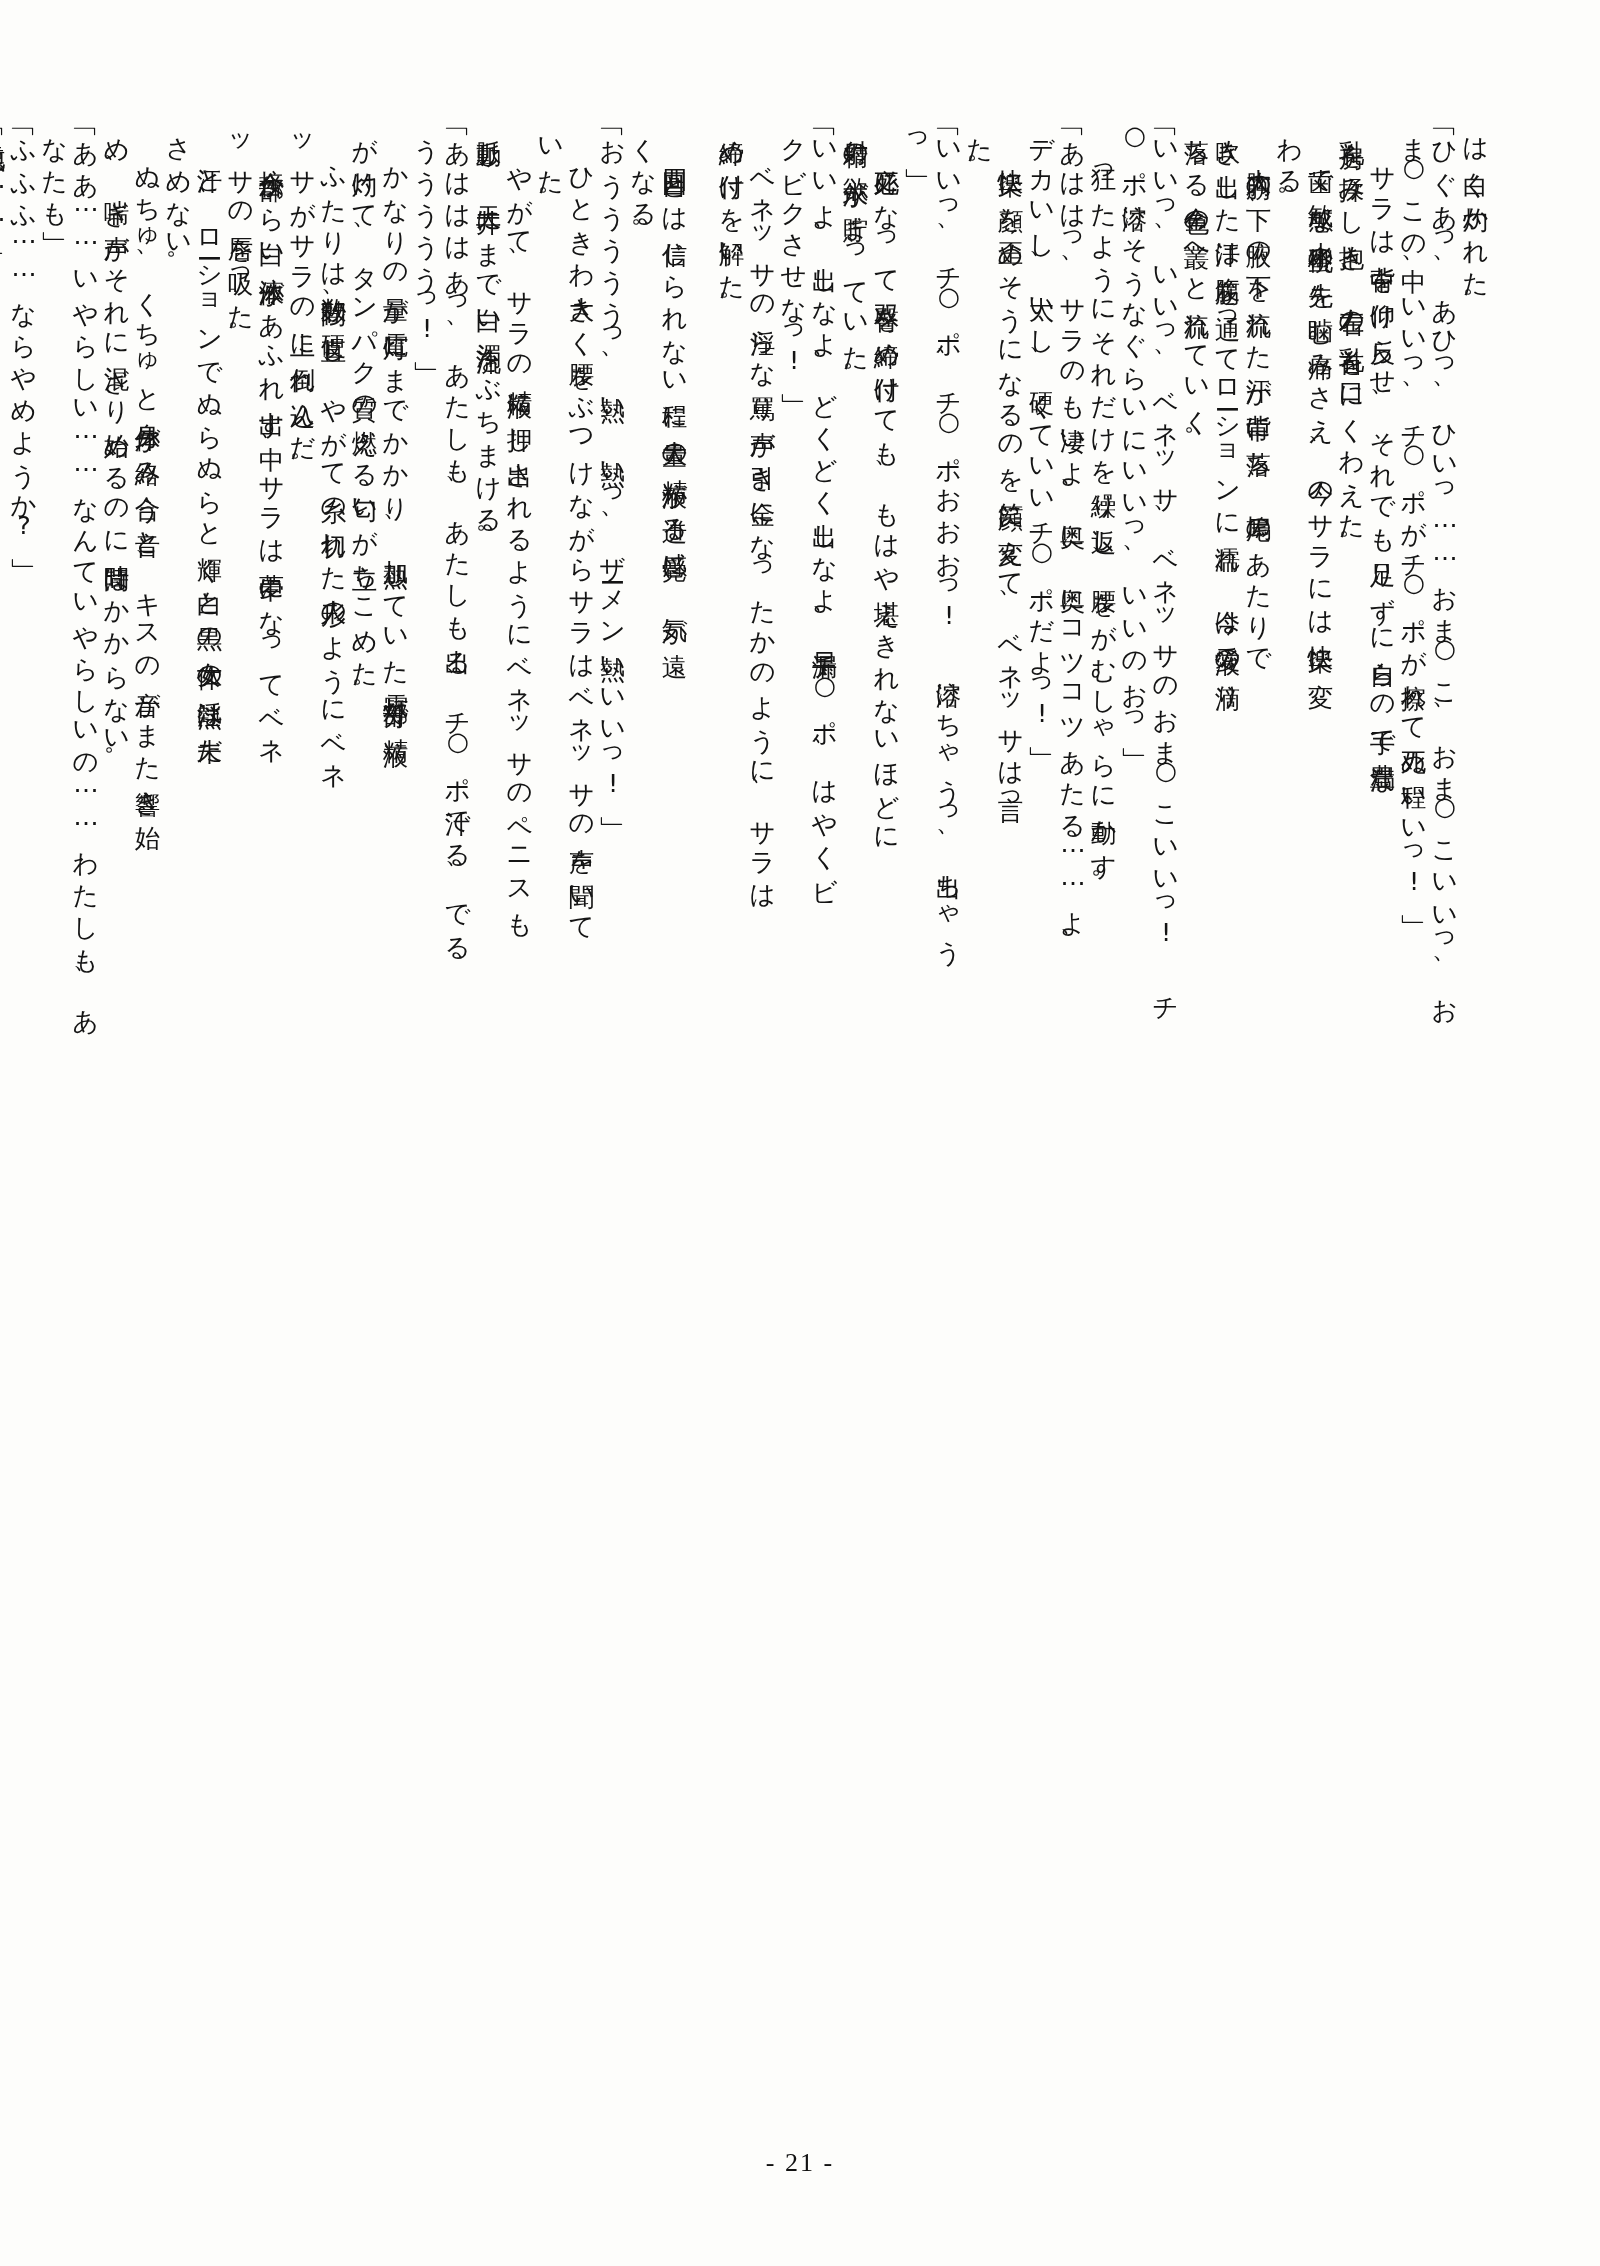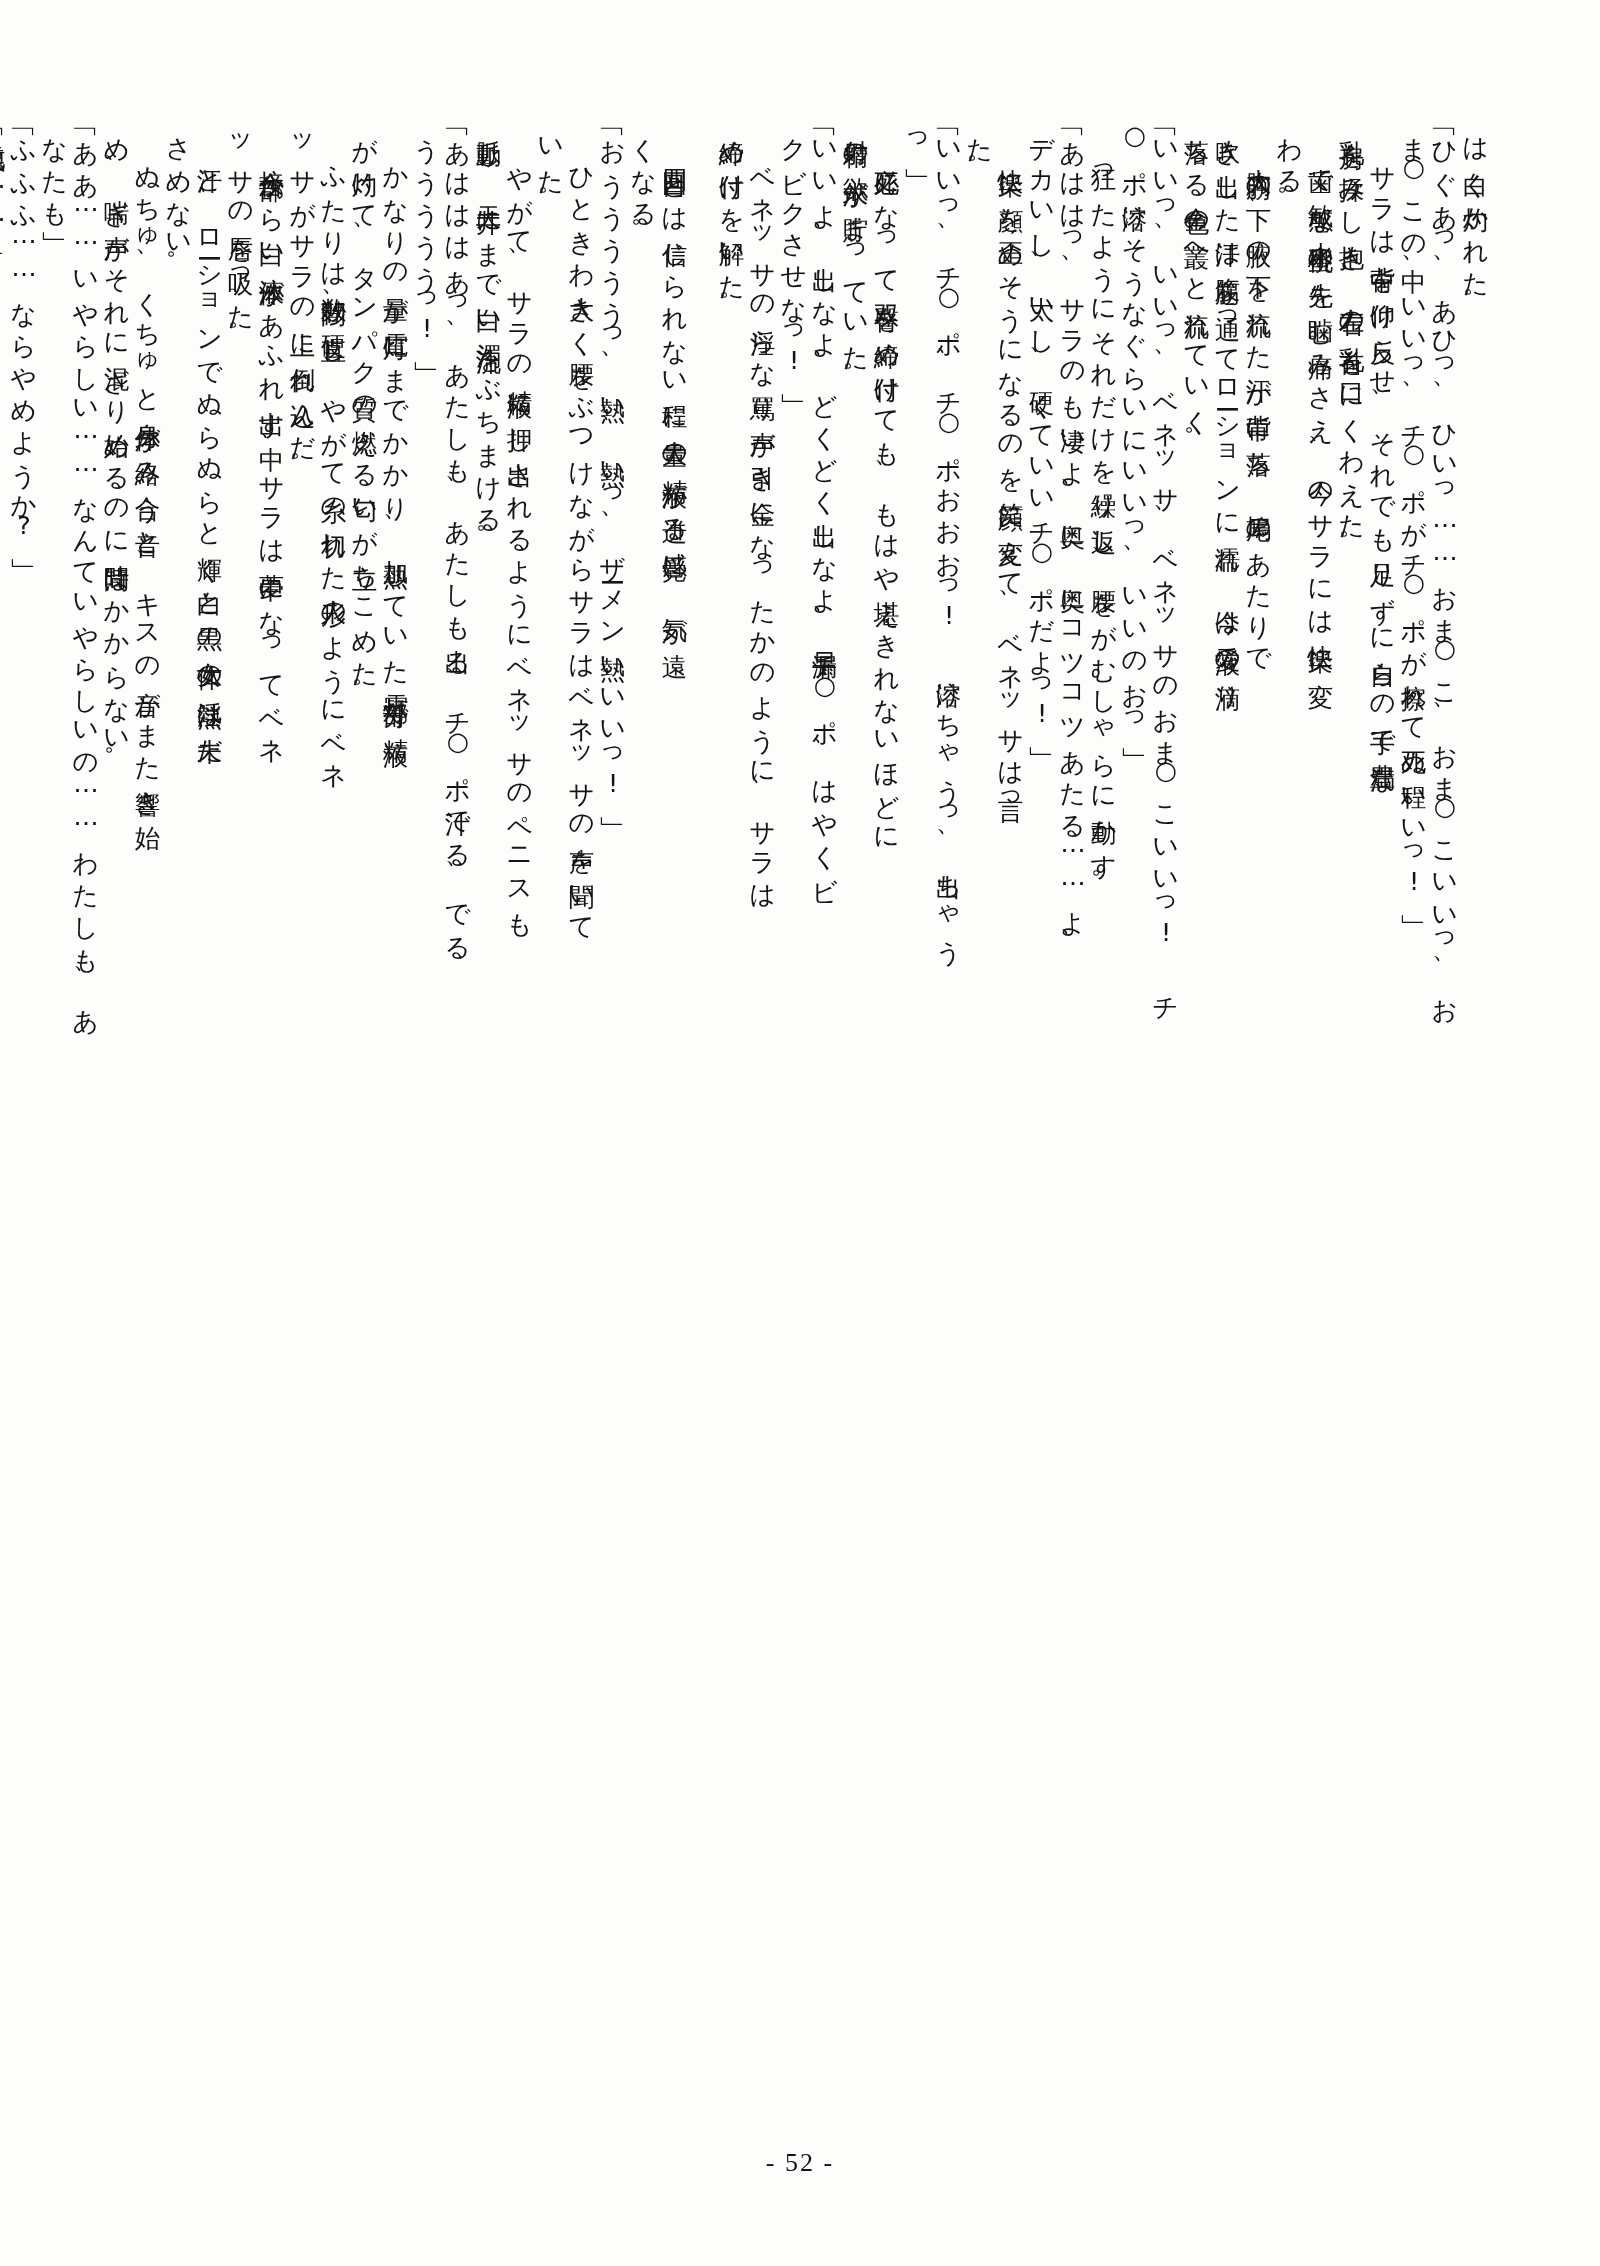--- a/index.html
+++ b/index.html
@@ -126,15 +126,15 @@
       <div class="col">め、喘ぎ声がそれに混ざり始めるのに時間はかからない。</div>
       <div class="col">「ああ……いやらしい……なんていやらしいの……わたしも、あ</div>
       <div class="col">なたも」</div>
       <div class="col">「ふふふ……ならやめようか?」</div>
       <div class="col">「意地悪ぅ……」</div>
 
     </div>
 
   </div>
 
-  <div class="page-number">- 52 -</div>
+  <div class="page-number">- 21 -</div>
 
 </div>
 
 </body></html>

